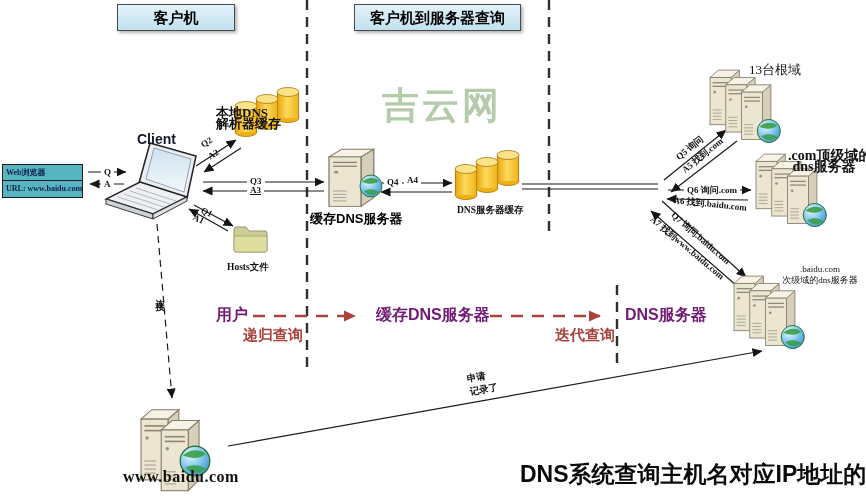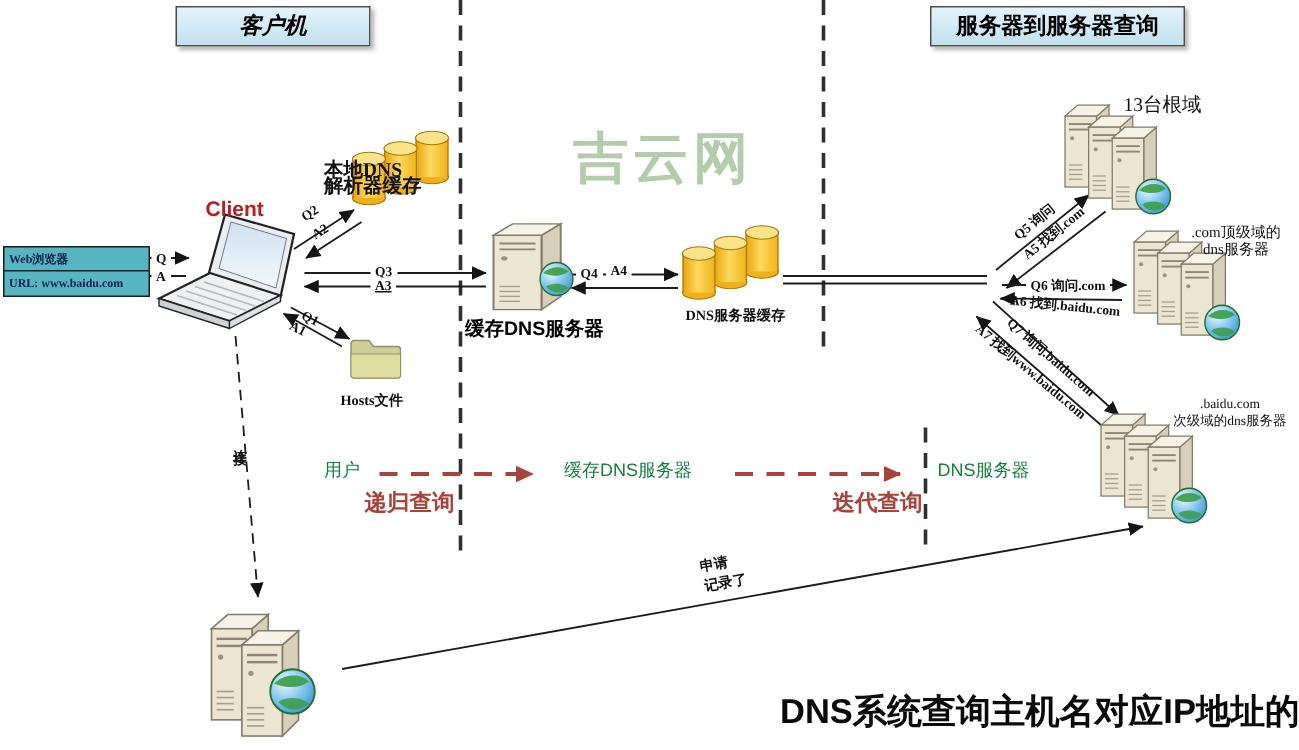--- a/index.html
+++ b/index.html
@@ -8,38 +8,38 @@
   #canvas { position:relative; width:866px; height:500px; background:#ffffff; overflow:hidden; }
   .abs { position:absolute; white-space:nowrap; }
 
   .watermark { left:382px; top:81px; font-size:37px; font-weight:bold; letter-spacing:3px;
                color:#b4cbac; z-index:0; }
 
   .hdr { top:4px; height:27px; line-height:25px; text-align:center; font-weight:bold;
          font-size:15px; color:#000; border:1px solid #4a4a4a;
          background:linear-gradient(#e3f2fa,#c2e1ef);
          box-shadow:2px 2px 3px rgba(0,0,0,0.30); z-index:2; }
-  .hdr1 { left:117px; width:130px;font-style:italic; }
+  .hdr1 { left:117px; width:118px; }
   .hdr2 { left:354px; width:167px; }
   .hdr3 { left:620px; width:170px; }
 
-  .browser-box { left:2px; top:164px; width:98px; border:1px solid #1d1d1d; background:#57b5c2; z-index:2; }
+  .browser-box { left:2px; top:164px; width:81px; border:1px solid #1d1d1d; background:#57b5c2; z-index:2; }
   .browser-row { height:16px; line-height:15px; padding-left:3px; font-family:"Liberation Serif",serif;
                  font-weight:bold; font-size:8px; color:#0e1f4d; }
   .browser-row.first { border-bottom:1px solid #1d1d1d; }
 
-  .client-label { left:137px; top:131px; font-size:14px; font-weight:bold; color:#b91c1c; z-index:2; }
+  .client-label { left:137px; top:131px; font-size:14px; font-weight:bold; color:#0f172a; z-index:2; }
 
   .node-cap { font-family:"Liberation Serif",serif; font-weight:bold; color:#111; z-index:2; }
   .local-cache-label { left:216px; top:68px; width:66px; text-align:left; font-size:13px; line-height:11px;margin-top:39px; }
   .hosts-label { left:227px; top:261px; font-size:9.5px; }
   .cache-server-label { left:310px; top:210px; font-size:13px; font-weight:bold; font-family:"Liberation Sans",sans-serif; color:#000; z-index:2; }
   .dns-cache-label { left:457px; top:204px; font-size:9.5px; }
   .root-label { left:749px; top:61px; font-size:13px; font-weight:normal; }
-  .tld-label { left:788px; top:151px; width:72px; text-align:center; font-size:10px; line-height:10.5px; font-weight:normal; }
+  .tld-label { left:788px; top:151px; width:72px; text-align:center; font-size:14px; line-height:10.5px; font-weight:bold; }
   .sub-label { left:778px; top:264px; width:84px; text-align:center; font-size:9px; line-height:10.5px; font-weight:normal; }
   .www-label { left:123px; top:468px; font-size:16px; letter-spacing:0.5px; }
 
   .qa { font-family:"Liberation Serif",serif; font-size:9px; font-weight:bold; color:#111;
         line-height:10px; z-index:3; }
   .qa.bg { background:#fff; padding:0 3px; }
   .rot { transform-origin:left top; }
 
   .q-lbl  { left:101px; top:167px; }
   .a-lbl  { left:101px; top:179px; }
@@ -56,21 +56,21 @@
   .q6-lbl { left:684px; top:185px; }
   .a6-lbl { left:674px; top:195px; transform:rotate(6deg); }
   .q7-lbl { left:676px; top:210px; transform:rotate(41deg); }
   .a7-lbl { left:655px; top:214px; transform:rotate(40deg); }
 
   .connect-lbl { left:153px; top:292px; writing-mode:vertical-rl; font-family:"Liberation Serif",serif;
                  font-size:9px; font-weight:bold; letter-spacing:2px; color:#111; z-index:3; }
   .apply-lbl  { left:466px; top:374px; transform:rotate(-10deg); font-size:9.5px; }
   .record-lbl { left:469px; top:387px; transform:rotate(-10deg); font-size:9.5px; }
 
-  .flow-node { font-size:12px; font-weight:normal; color:#15803d; z-index:3; }
+  .flow-node { font-size:16px; font-weight:bold; color:#701a75; z-index:3; }
   .flow-user { left:216px; top:305px; }
   .flow-cache { left:376px; top:305px; }
   .flow-dns { left:625px; top:305px; }
   .flow-red { font-size:15px; font-weight:bold; color:#a8433c; z-index:3; }
   .recursive-lbl { left:243px; top:326px; }
   .iterative-lbl { left:555px; top:326px; }
 
   .main-title { left:520px; top:459px; font-size:23px; font-weight:bold; color:#0a0a0a; z-index:3; }
 
   svg.layer { position:absolute; left:0; top:0; z-index:1; }
@@ -219,21 +219,21 @@
     </g>
 
     <g transform="translate(141,407) scale(1.35)">
       <use href="#tower" x="0" y="0"></use>
       <use href="#tower" x="15" y="8"></use>
       <use href="#globe" transform="translate(40,40)"></use>
     </g>
   </svg>
 
   <div class="abs hdr hdr1">客户机</div>
-  <div class="abs hdr hdr3">服务器到服务器查询</div>
+  <div class="abs hdr hdr2">客户机到服务器查询</div>
 
   <div class="abs browser-box">
     <div class="browser-row first">Web浏览器</div>
     <div class="browser-row">URL: www.baidu.com</div>
   </div>
 
   <div class="abs client-label">Client</div>
   <div class="abs node-cap local-cache-label">
     <div>本地DNS</div>
     <div>解析器缓存</div>
@@ -243,20 +243,21 @@
   <div class="abs node-cap dns-cache-label">DNS服务器缓存</div>
   <div class="abs node-cap root-label">13台根域</div>
   <div class="abs node-cap tld-label">
     <div>.com顶级域的</div>
     <div>dns服务器</div>
   </div>
   <div class="abs node-cap sub-label">
     <div>.baidu.com</div>
     <div>次级域的dns服务器</div>
   </div>
+  <div class="abs node-cap www-label">www.baidu.com</div>
 
   <div class="abs qa bg q-lbl">Q</div>
   <div class="abs qa bg a-lbl">A</div>
   <div class="abs qa rot q2-lbl">Q2</div>
   <div class="abs qa rot a2-lbl">A2</div>
   <div class="abs qa rot q1-lbl">Q1</div>
   <div class="abs qa rot a1-lbl">A1</div>
   <div class="abs qa bg q3-lbl">Q3</div>
   <div class="abs qa bg a3-lbl">A3</div>
   <div class="abs qa bg q4-lbl">Q4</div>

